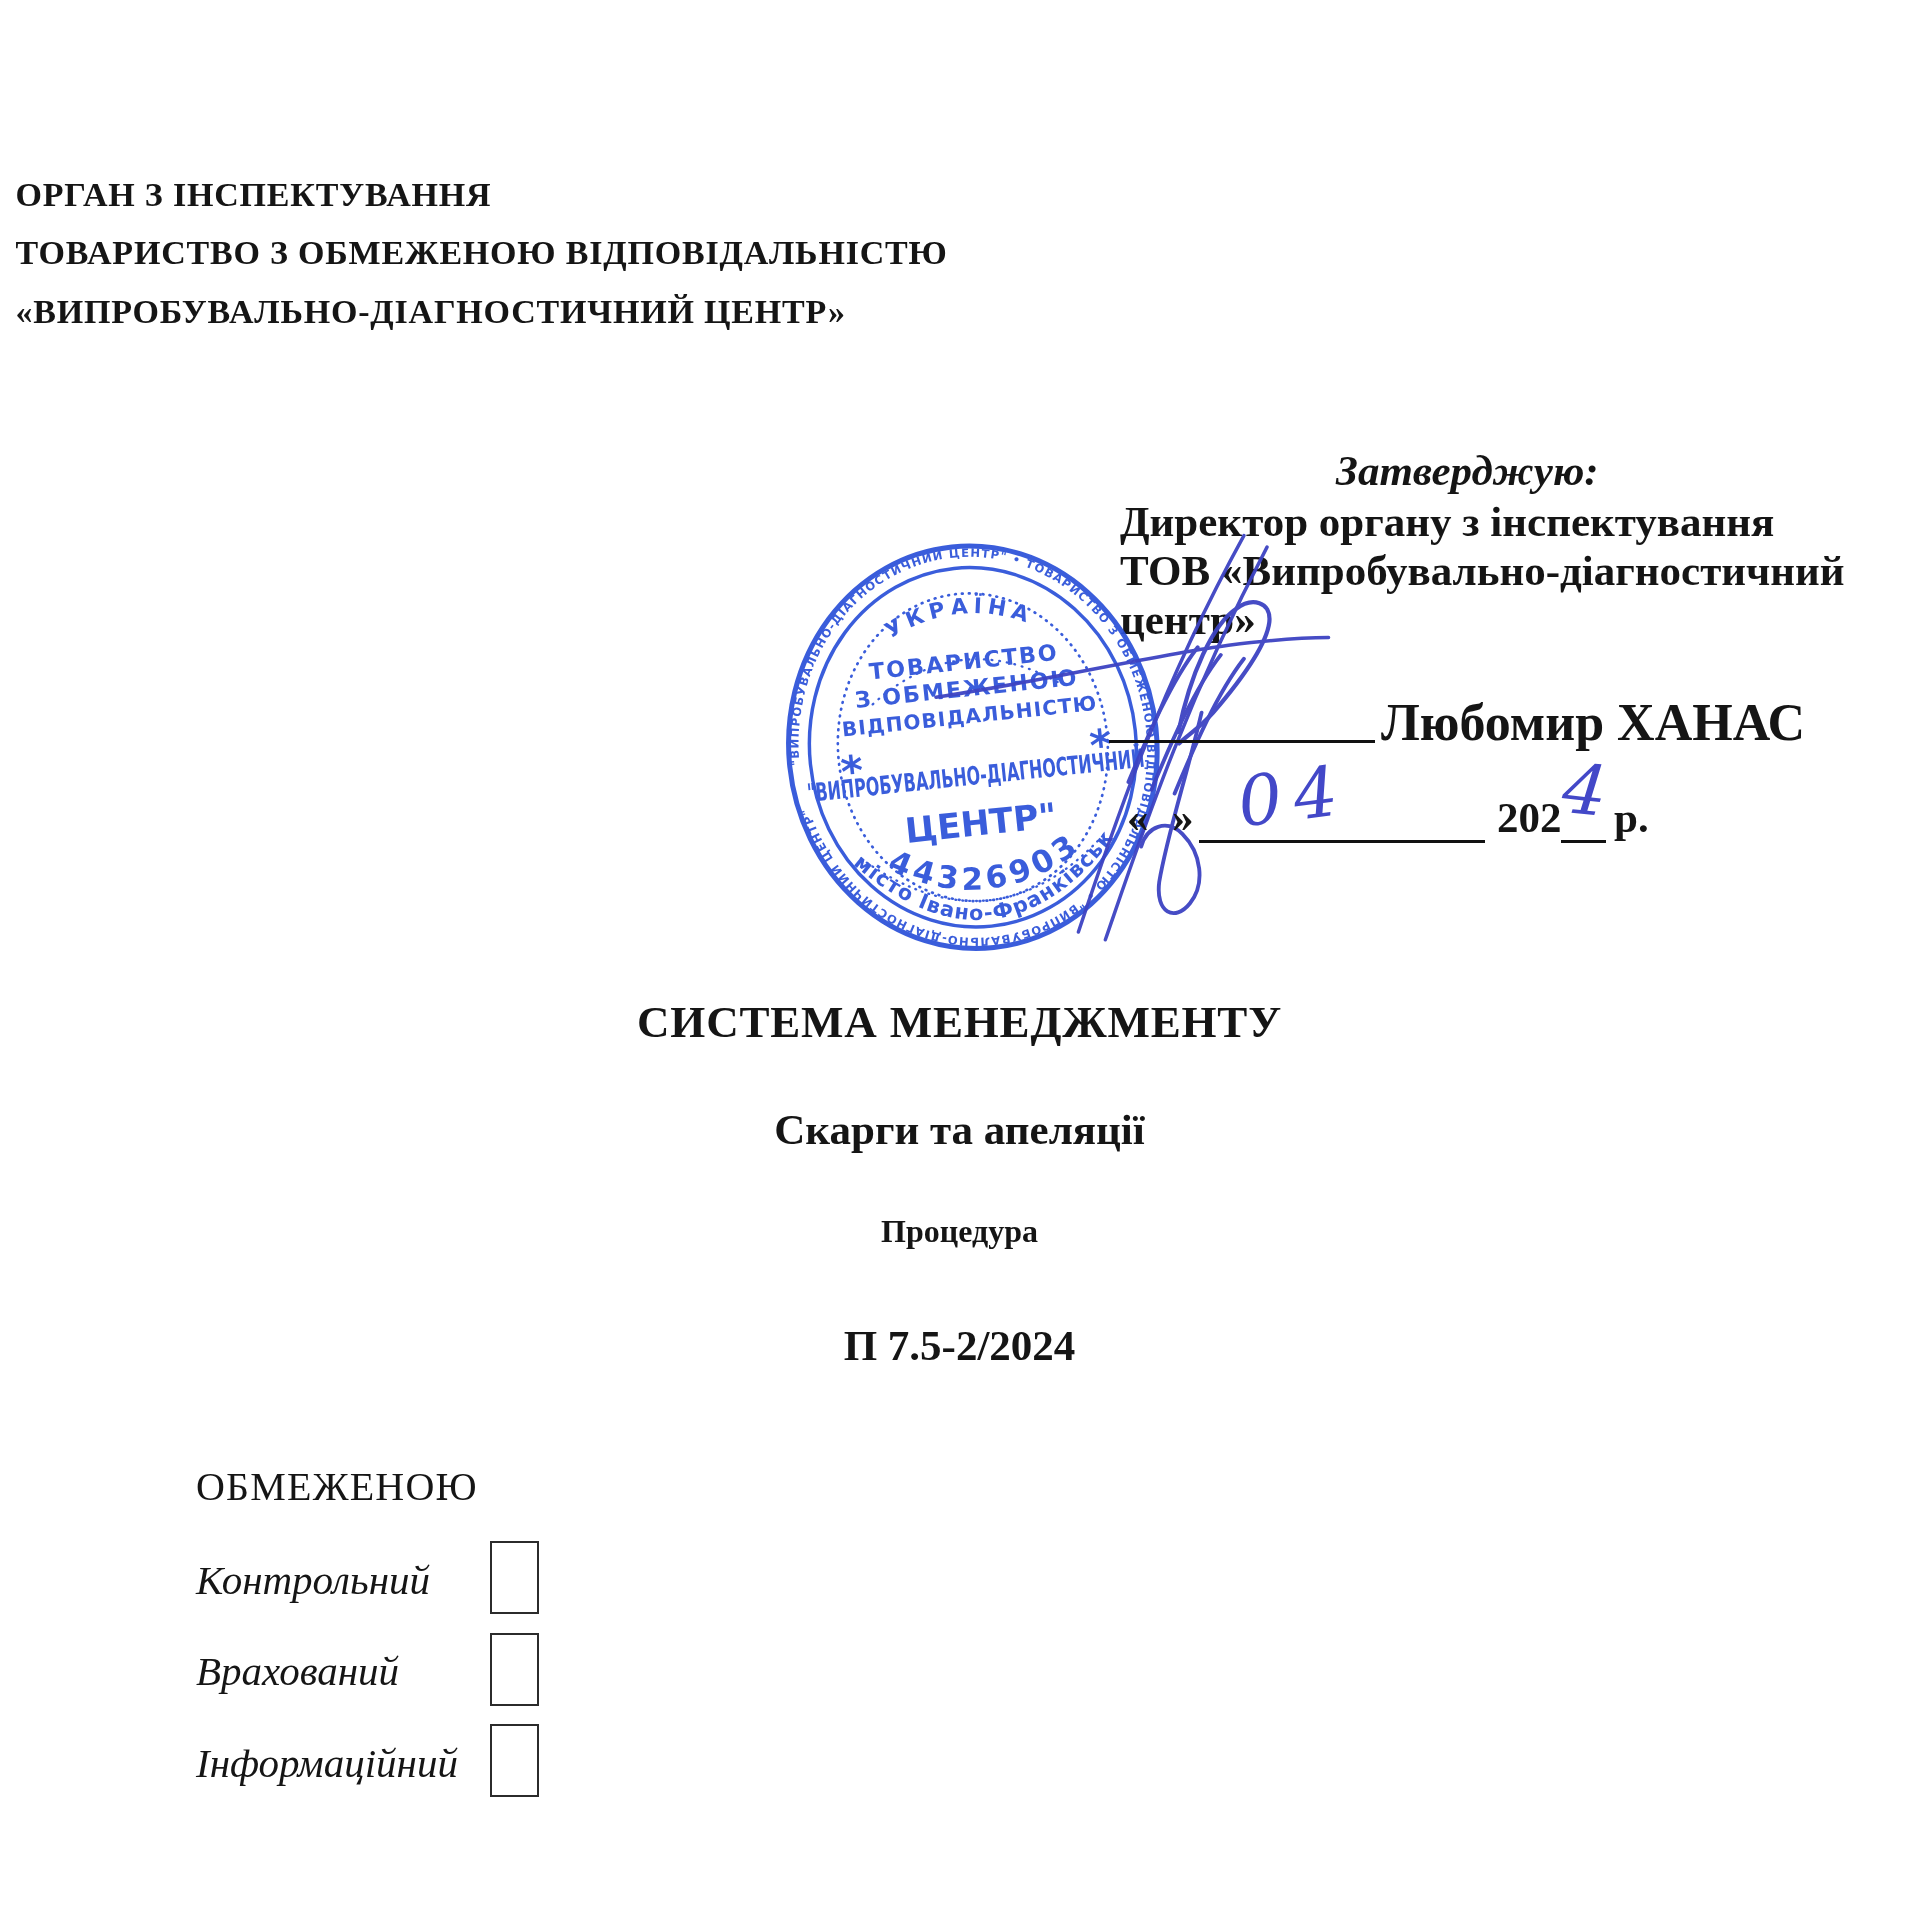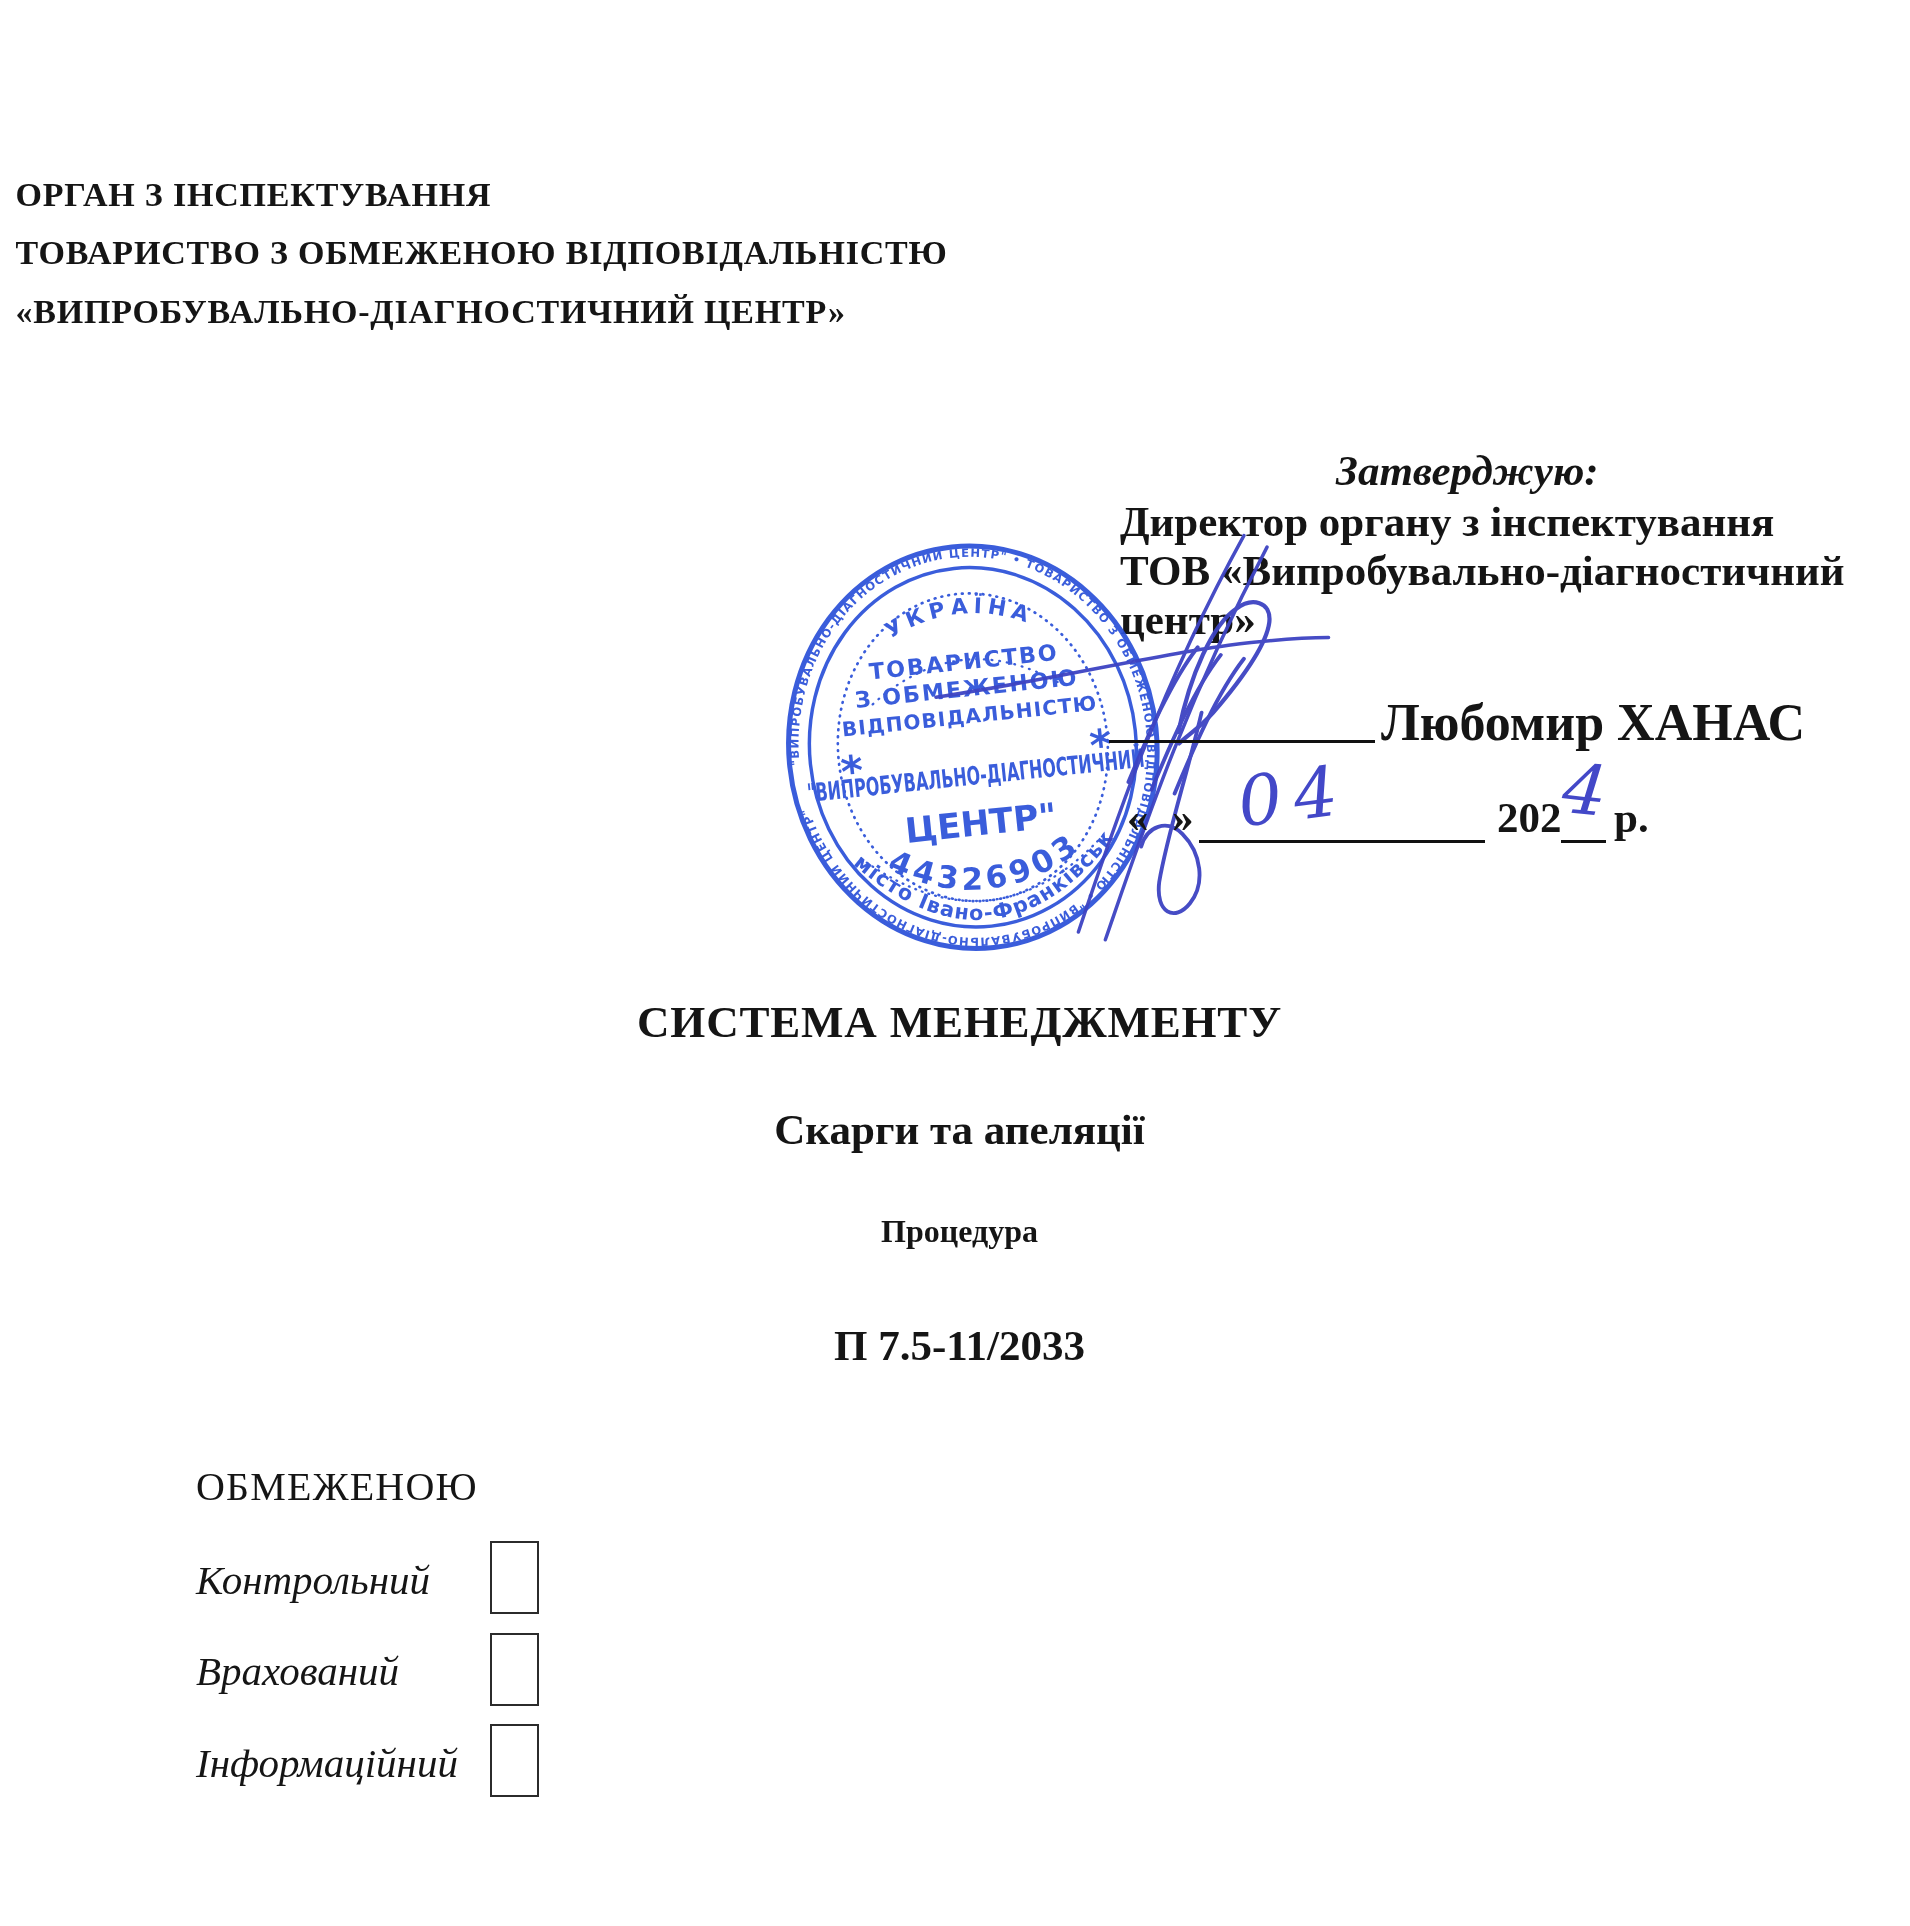--- a/index.html
+++ b/index.html
@@ -122,21 +122,21 @@
   <div class="abs date-ul"></div>
   <span class="abs hw hw-month">04</span>
   <span class="abs date-txt year-prefix">202</span>
   <span class="abs hw hw-year">4</span>
   <div class="abs year-ul"></div>
   <span class="abs date-txt year-suffix">р.</span>
 
   <div class="abs tblock tb1">СИСТЕМА МЕНЕДЖМЕНТУ</div>
   <div class="abs tblock tb2">Скарги та апеляції</div>
   <div class="abs tblock tb3">Процедура</div>
-  <div class="abs tblock tb4">П 7.5-11/2033</div>
+  <div class="abs tblock tb4">П 7.5-2/2024</div>
 
   <div class="abs copies-h">ОБМЕЖЕНОЮ</div>
   <div class="abs copy-label cl1">Контрольний</div>
   <div class="abs checkbox cb1"></div>
   <div class="abs copy-label cl2">Врахований</div>
   <div class="abs checkbox cb2"></div>
   <div class="abs copy-label cl3">Інформаційний</div>
   <div class="abs checkbox cb3"></div>
 
 </div>

